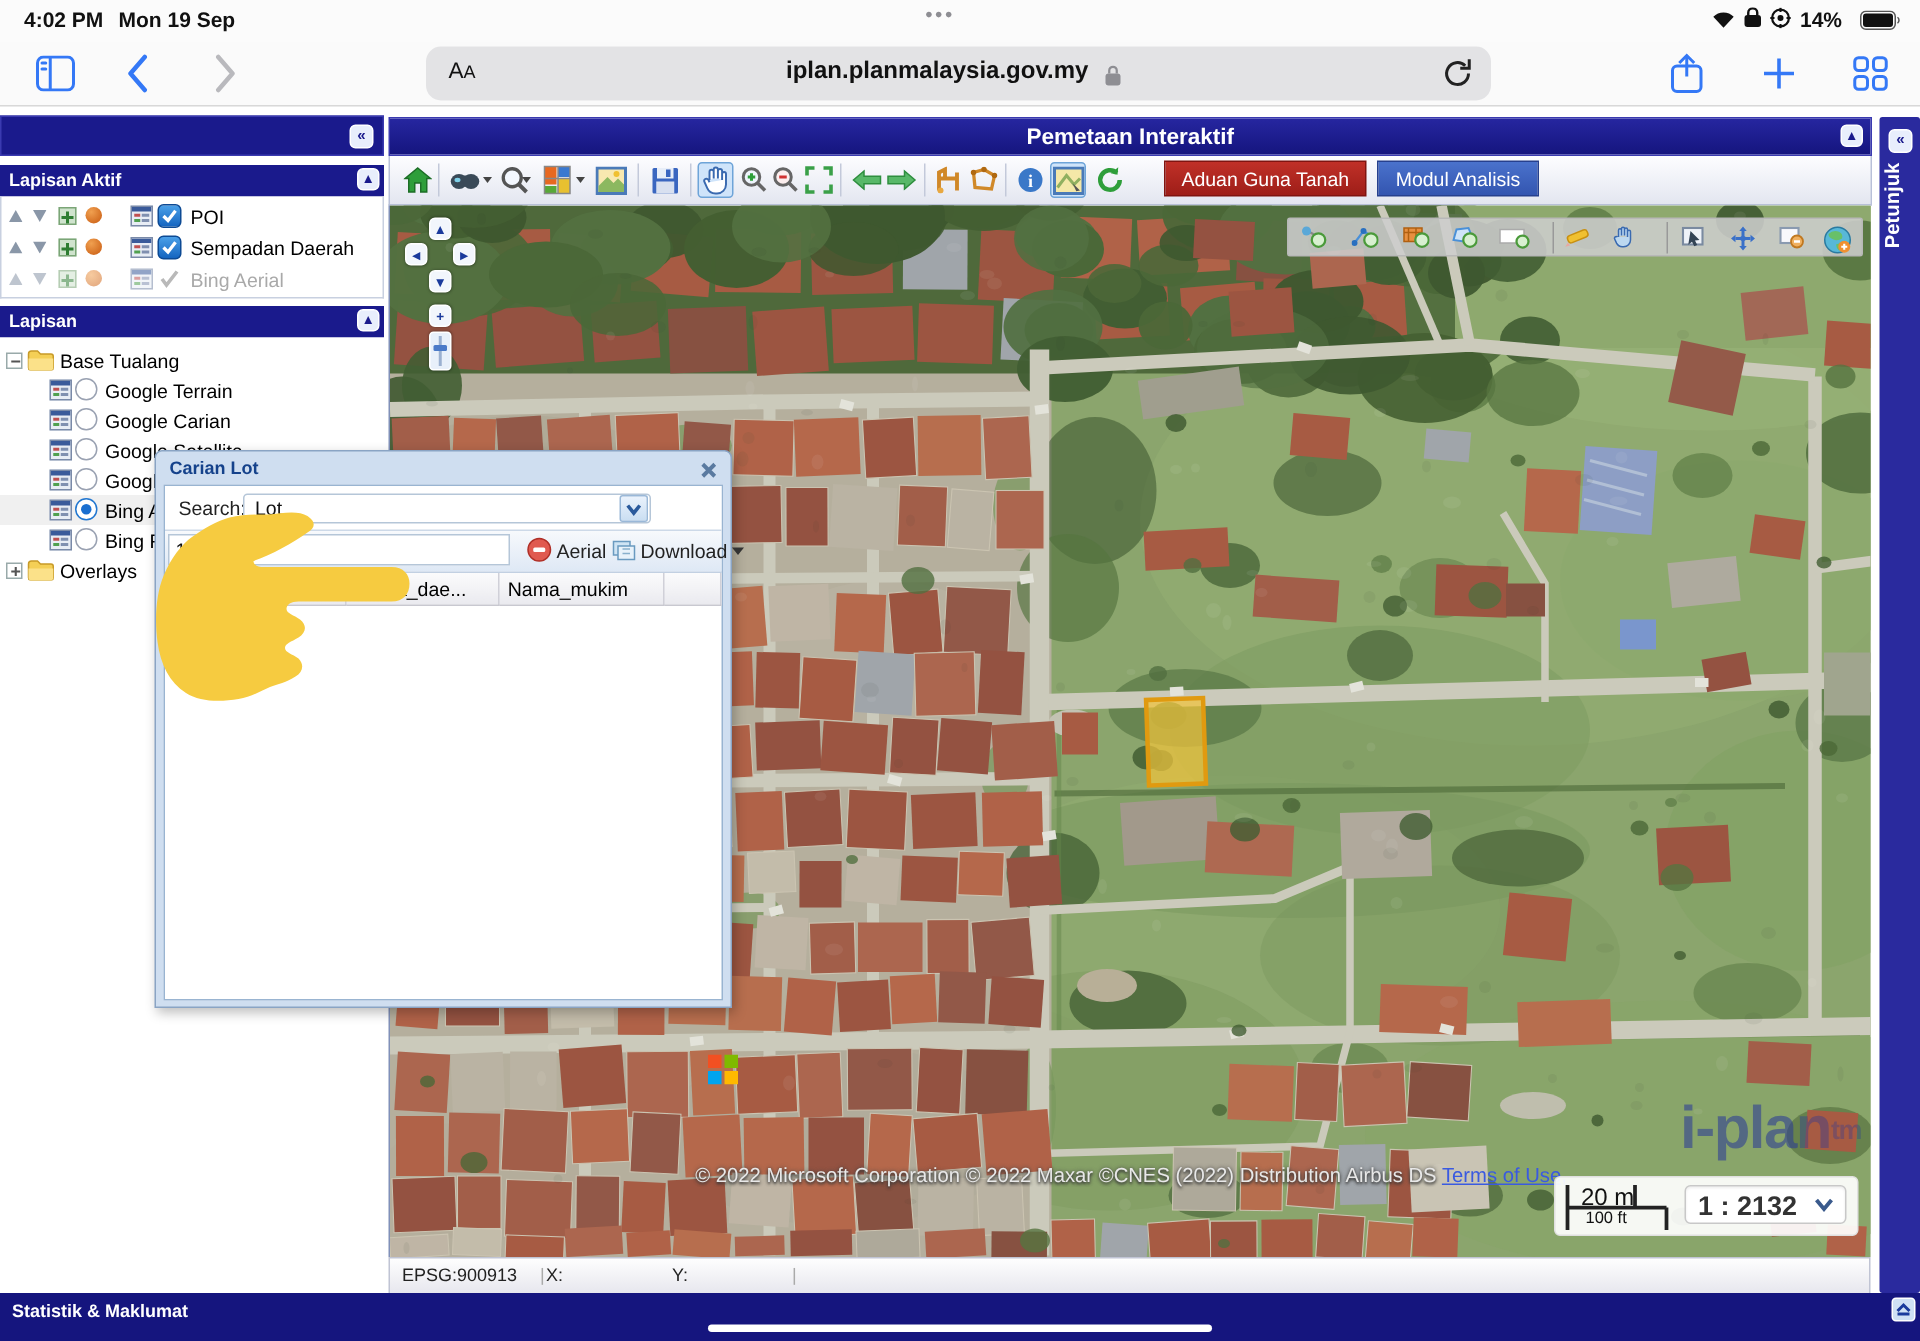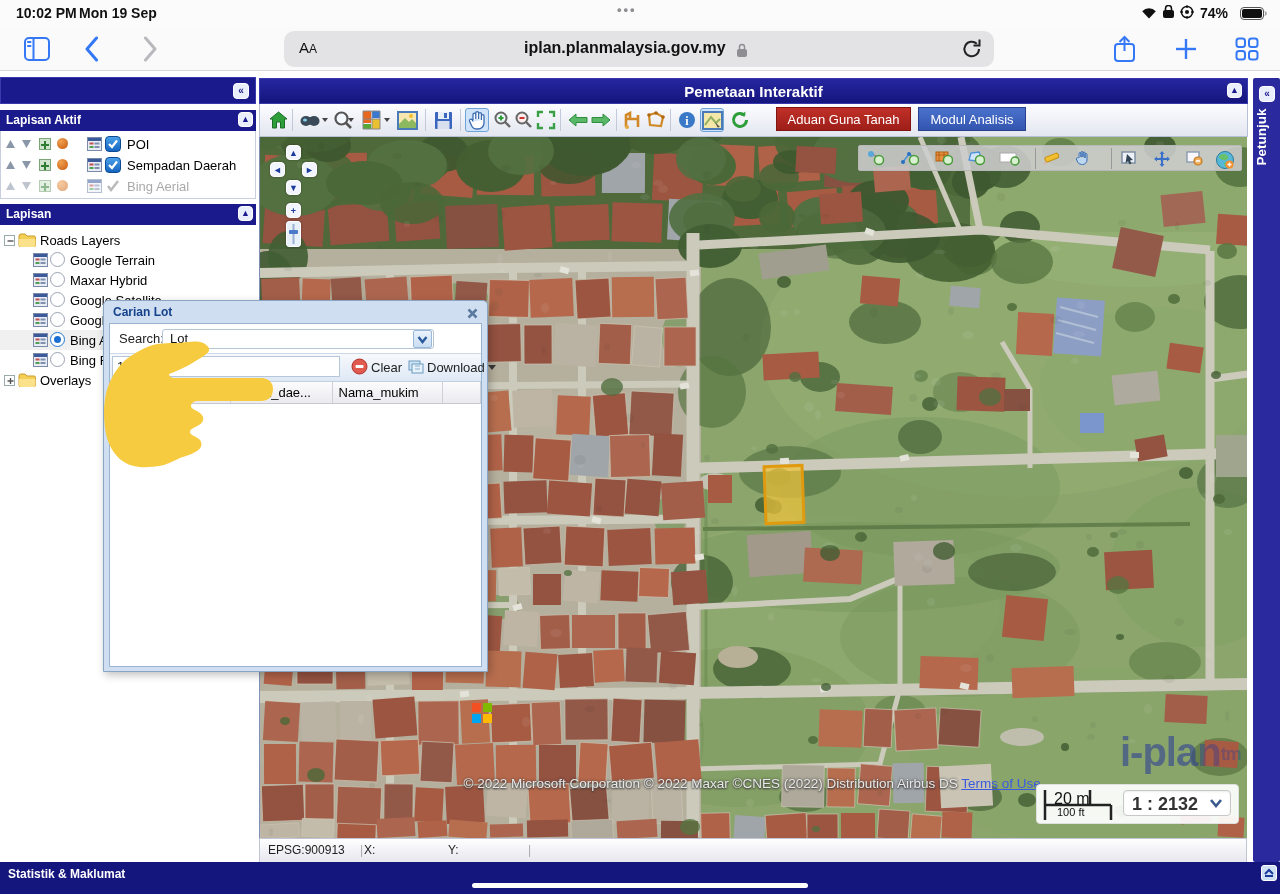--- a/index.html
+++ b/index.html
@@ -29,36 +29,36 @@
 #dlgbody{position:absolute;left:5px;top:22px;width:373px;height:344px;background:#fff;border:1px solid #99b4d1}
 #dlgsearch{position:relative;height:30px;background:#fff;border-bottom:1px solid #cdd9e8;display:flex;align-items:center;padding-left:9px}
 #dlgbar{position:relative;height:28px;background:linear-gradient(#f7f9fc,#dee8f5);border-bottom:1px solid #c2d0e2}
 table.grid{border-collapse:collapse;font-size:12px;width:100%}
 table.grid th{background:linear-gradient(#fbfbfc,#eaeaef);border-right:1px solid #d0d0d8;border-bottom:1px solid #c8c8d0;font-weight:400;text-align:left;padding:3px 6px;height:20px;font-size:13px}
 table.grid td{padding:3px 6px;border-right:1px solid #ededf2;height:19px;font-size:13px}
 </style></head>
 <body>
 
 <div id="statusbar">
- <span class="abs" style="left:16px;top:5px">10:02 PM</span>
+ <span class="abs" style="left:16px;top:5px">4:02 PM</span>
  <span class="abs" style="left:79px;top:5px">Mon 19 Sep</span>
  <span class="abs" style="left:617px;top:2px;color:#8e8e93;font-size:13px;letter-spacing:2px">•••</span>
  <svg class="abs" style="left:1140px;top:6px" width="18" height="13" viewBox="0 0 18 13">
       <path d="M9 12.5 L2.2 5.2 A9.5 9.5 0 0 1 15.8 5.2 Z" fill="#111"></path>
     </svg>
  <svg class="abs" style="left:1162px;top:5px" width="13" height="14" viewBox="0 0 13 14">
       <rect x="1" y="5" width="11" height="8" rx="2" fill="#111"></rect>
       <path d="M3.5 5 V3.5 a3 3 0 0 1 6 0 V5" stroke="#111" stroke-width="1.6" fill="none"></path>
     </svg>
  <svg class="abs" style="left:1180px;top:5px" width="14" height="14" viewBox="0 0 14 14">
       <circle cx="7" cy="7" r="5.6" stroke="#111" stroke-width="1.5" fill="none"></circle>
       <circle cx="7" cy="7" r="2" fill="#111"></circle>
       <path d="M7 0.2 V3 M7 11 V13.8 M0.2 7 H3 M11 7 H13.8" stroke="#111" stroke-width="1.4"></path>
     </svg>
- <span class="abs" style="left:1200px;top:5px">74%</span>
+ <span class="abs" style="left:1200px;top:5px">14%</span>
  <svg class="abs" style="left:1240px;top:7px" width="27" height="13" viewBox="0 0 27 13">
       <rect x="0.5" y="0.5" width="23" height="12" rx="3.5" stroke="#555" fill="none"></rect>
       <rect x="2" y="2" width="20" height="9" rx="2" fill="#111"></rect>
       <path d="M25 4.5 a2.5 2.5 0 0 1 0 4" stroke="#555" fill="none"></path>
     </svg>
 </div>
 
 <div id="safaribar">
  <svg class="abs sfico" style="left:24px;top:9px" width="26" height="24" viewBox="0 0 26 24">
       <rect x="1" y="1" width="24" height="22" rx="4" stroke="#3478f6" stroke-width="2" fill="none"></rect>
@@ -187,21 +187,21 @@
   <div class="panelhdr" style="position:absolute;left:0;top:127px;width:256px;height:21px">Lapisan<span class="colbtn">▲</span></div>
   <div class="abs" style="left:0;top:148px;width:256px;height:175px;background:#fff">
     <div class="abs" style="left:0;top:5px;width:254px;height:20px;">
           <span style="position:absolute;left:4px;top:5px;width:11px;height:11px;background:#fff;border:1px solid #9aa;"><svg width="11" height="11" viewBox="0 0 11 11">
               <path d="M2.5 5 H8.5" stroke="#555" stroke-width="1.4"></path>
             </svg></span>
           <svg width="18" height="14" viewBox="0 0 18 14" style="position:absolute;left:18px;top:3px">
             <path d="M1 3 a2 2 0 0 1 2-2 h4 l2 2 h7 a1.5 1.5 0 0 1 1.5 1.5 V12 a2 2 0 0 1 -2 2 H3 a2 2 0 0 1 -2-2 Z" fill="#f4cf56" stroke="#c89b28" stroke-width="1"></path>
             <path d="M1 6 H17.5 V12 a2 2 0 0 1 -2 2 H3 a2 2 0 0 1 -2 -2 Z" fill="#fbe189"></path>
           </svg>
-          <span style="position:absolute;left:40px;top:3px;font-size:13px;color:#000">Roads Layers</span>
+          <span style="position:absolute;left:40px;top:3px;font-size:13px;color:#000">Base Tualang</span>
         </div>
     <div class="abs" style="left:0;top:25px;width:254px;height:20px;">
           <span style="position:absolute;left:33px;top:3px;width:15px;height:14px;background:#e8edf5;border:1px solid #7a8aa8"><svg width="13" height="12" viewBox="0 0 13 12">
               <rect x="0" y="0" width="13" height="3" fill="#3a5a9a"></rect>
               <rect x="1.5" y="4.5" width="4" height="2" fill="#c05050"></rect>
               <rect x="6.5" y="4.5" width="5" height="2" fill="#8090b0"></rect>
               <rect x="1.5" y="8" width="4" height="2" fill="#50a050"></rect>
               <rect x="6.5" y="8" width="5" height="2" fill="#8090b0"></rect>
             </svg></span>
           <span style="position:absolute;left:50px;top:2px;width:15px;height:15px;border-radius:50%;background:#fff;border:1.5px solid #9aa2b2"></span>
@@ -209,21 +209,21 @@
         </div>
     <div class="abs" style="left:0;top:45px;width:254px;height:20px;">
           <span style="position:absolute;left:33px;top:3px;width:15px;height:14px;background:#e8edf5;border:1px solid #7a8aa8"><svg width="13" height="12" viewBox="0 0 13 12">
               <rect x="0" y="0" width="13" height="3" fill="#3a5a9a"></rect>
               <rect x="1.5" y="4.5" width="4" height="2" fill="#c05050"></rect>
               <rect x="6.5" y="4.5" width="5" height="2" fill="#8090b0"></rect>
               <rect x="1.5" y="8" width="4" height="2" fill="#50a050"></rect>
               <rect x="6.5" y="8" width="5" height="2" fill="#8090b0"></rect>
             </svg></span>
           <span style="position:absolute;left:50px;top:2px;width:15px;height:15px;border-radius:50%;background:#fff;border:1.5px solid #9aa2b2"></span>
-          <span style="position:absolute;left:70px;top:3px;font-size:13px;color:#000">Maxar Hybrid</span>
+          <span style="position:absolute;left:70px;top:3px;font-size:13px;color:#000">Google Carian</span>
         </div>
     <div class="abs" style="left:0;top:65px;width:254px;height:20px;">
           <span style="position:absolute;left:33px;top:3px;width:15px;height:14px;background:#e8edf5;border:1px solid #7a8aa8"><svg width="13" height="12" viewBox="0 0 13 12">
               <rect x="0" y="0" width="13" height="3" fill="#3a5a9a"></rect>
               <rect x="1.5" y="4.5" width="4" height="2" fill="#c05050"></rect>
               <rect x="6.5" y="4.5" width="5" height="2" fill="#8090b0"></rect>
               <rect x="1.5" y="8" width="4" height="2" fill="#50a050"></rect>
               <rect x="6.5" y="8" width="5" height="2" fill="#8090b0"></rect>
             </svg></span>
           <span style="position:absolute;left:50px;top:2px;width:15px;height:15px;border-radius:50%;background:#fff;border:1.5px solid #9aa2b2"></span>
@@ -1073,21 +1073,21 @@
               <path d="M4.5 6 L8.5 11 L12.5 6" stroke="#2a5a9c" stroke-width="2.4" fill="none"></path>
             </svg></span>
   </div>
   <div id="dlgbar">
     <span class="abs" style="left:2px;top:2px;width:228px;height:21px;background:#fff;border:1px solid #b5c6d8"></span>
     <span class="abs" style="left:7px;top:5px;font-size:13px;color:#111">1</span>
     <span class="abs" style="left:241px;top:4px"><svg width="17" height="17" viewBox="0 0 17 17">
               <circle cx="8.5" cy="8.5" r="7.5" fill="#e05a50" stroke="#b03028"></circle>
               <rect x="4.5" y="7" width="8" height="3" rx="1" fill="#fff"></rect>
             </svg></span>
-    <span class="abs" style="left:261px;top:6px;font-size:13px;color:#222">Clear</span>
+    <span class="abs" style="left:261px;top:6px;font-size:13px;color:#222">Aerial</span>
     <span class="abs" style="left:297px;top:4px"><svg width="18" height="17" viewBox="0 0 18 17">
               <rect x="2" y="3" width="11" height="9" fill="#cfe4f4" stroke="#6a9ac0"></rect>
               <rect x="5" y="6" width="11" height="9" fill="#e8f2fa" stroke="#6a9ac0"></rect>
               <path d="M8 8 h5 M8 11 h5" stroke="#88b0cc"></path>
             </svg></span>
     <span class="abs" style="left:317px;top:6px;font-size:13px;color:#222">Download</span>
     <span class="abs" style="left:378px;top:11px;width:0;height:0;border-left:4px solid transparent;border-right:4px solid transparent;border-top:5px solid #333"></span>
   </div>
   <table class="grid">
           <tbody>

